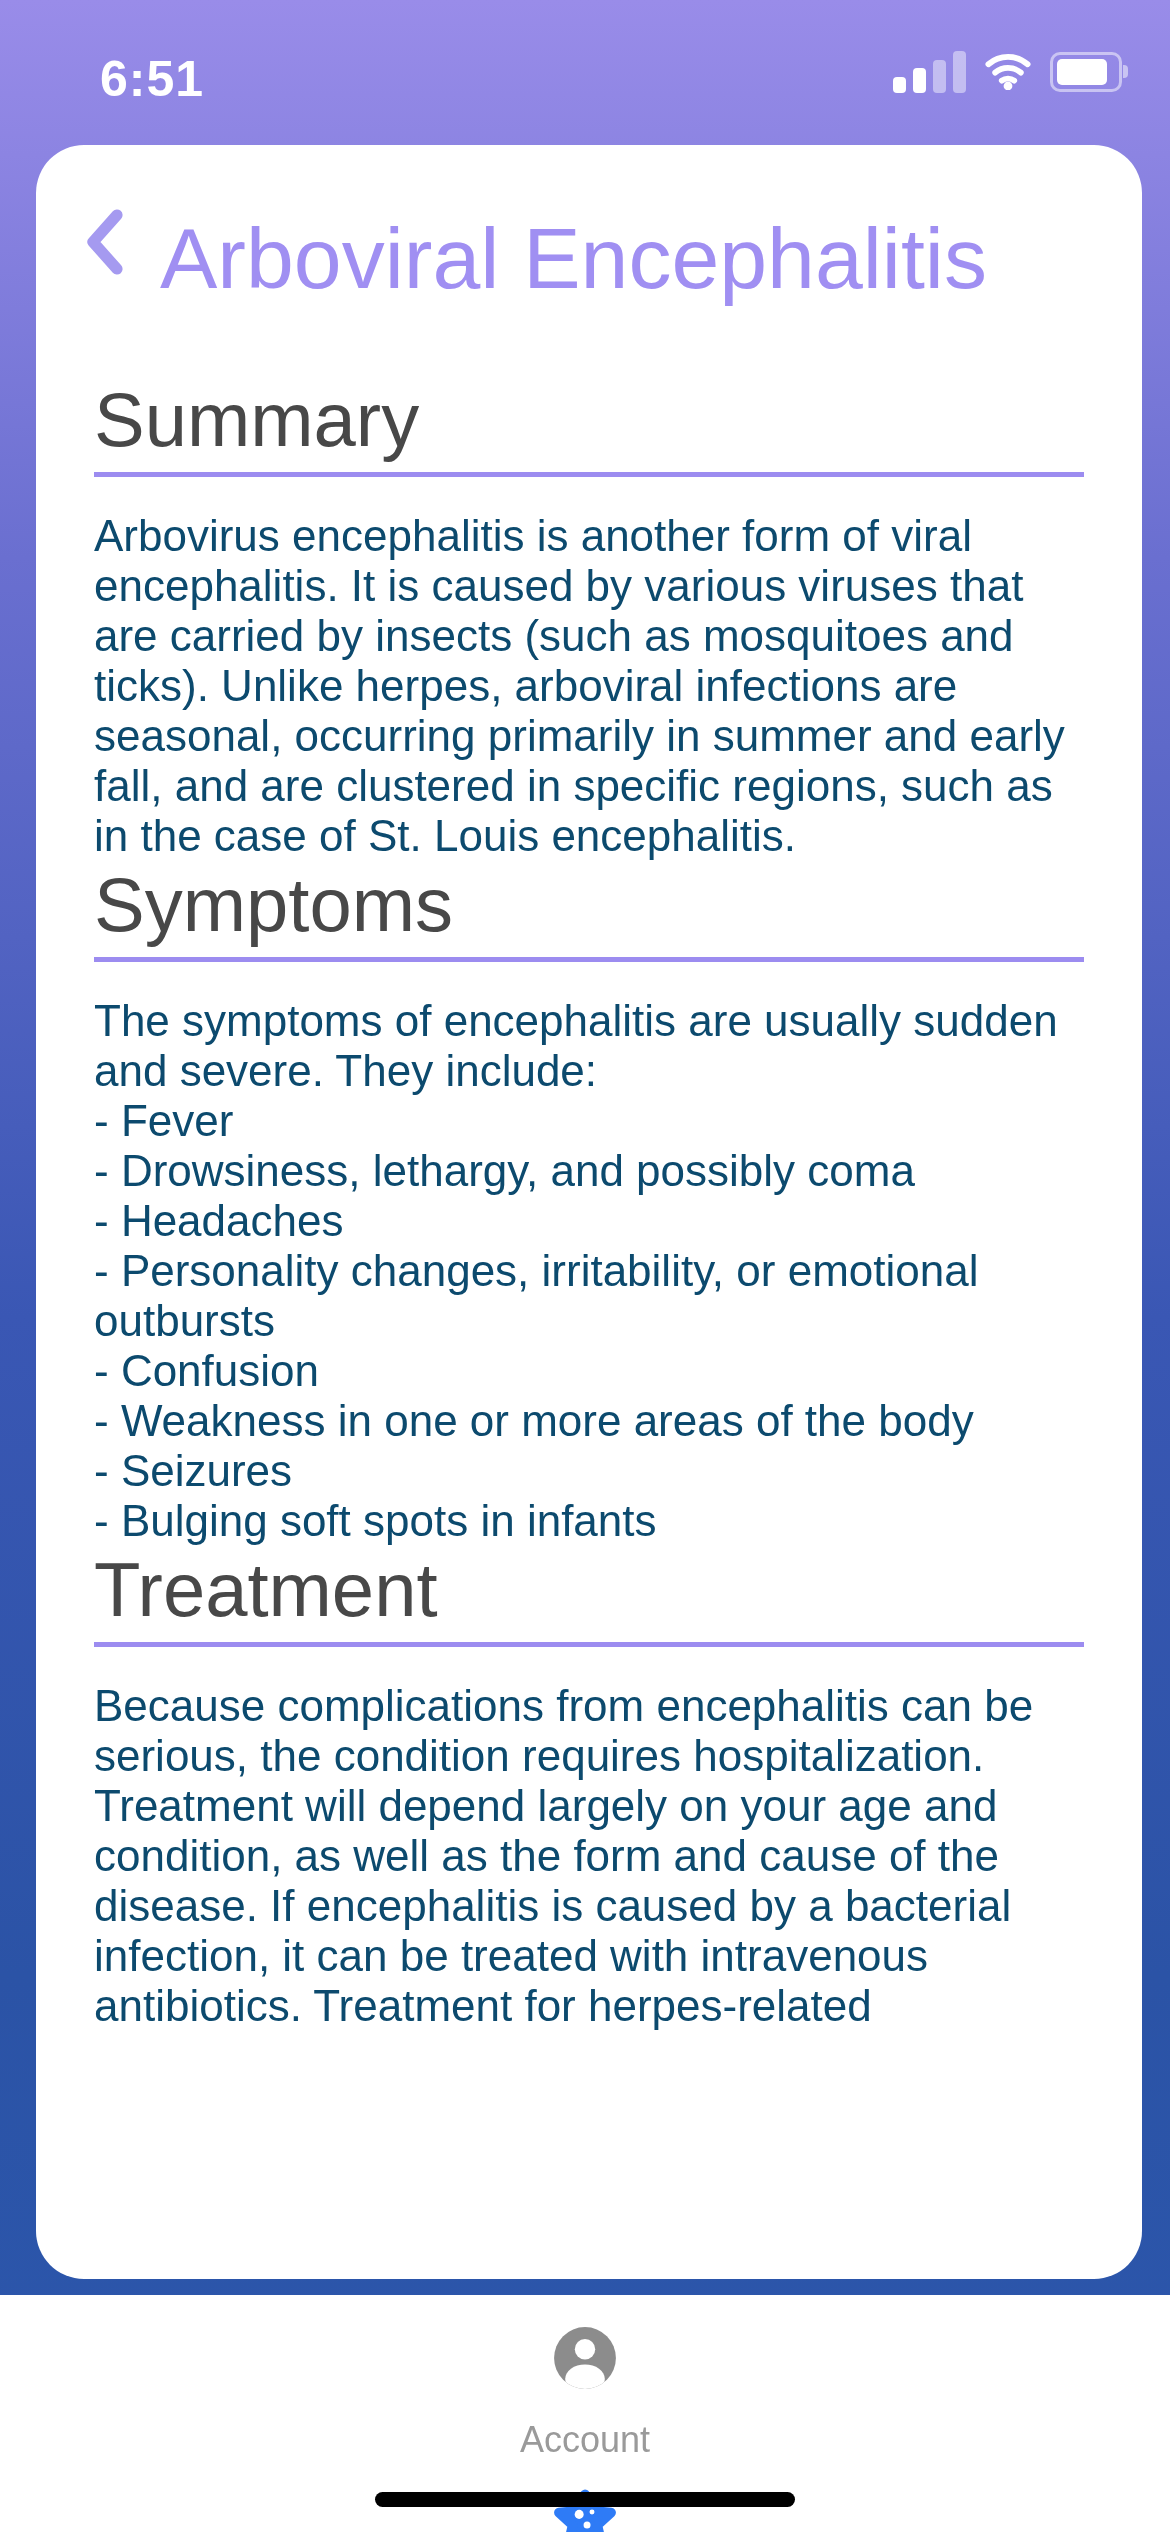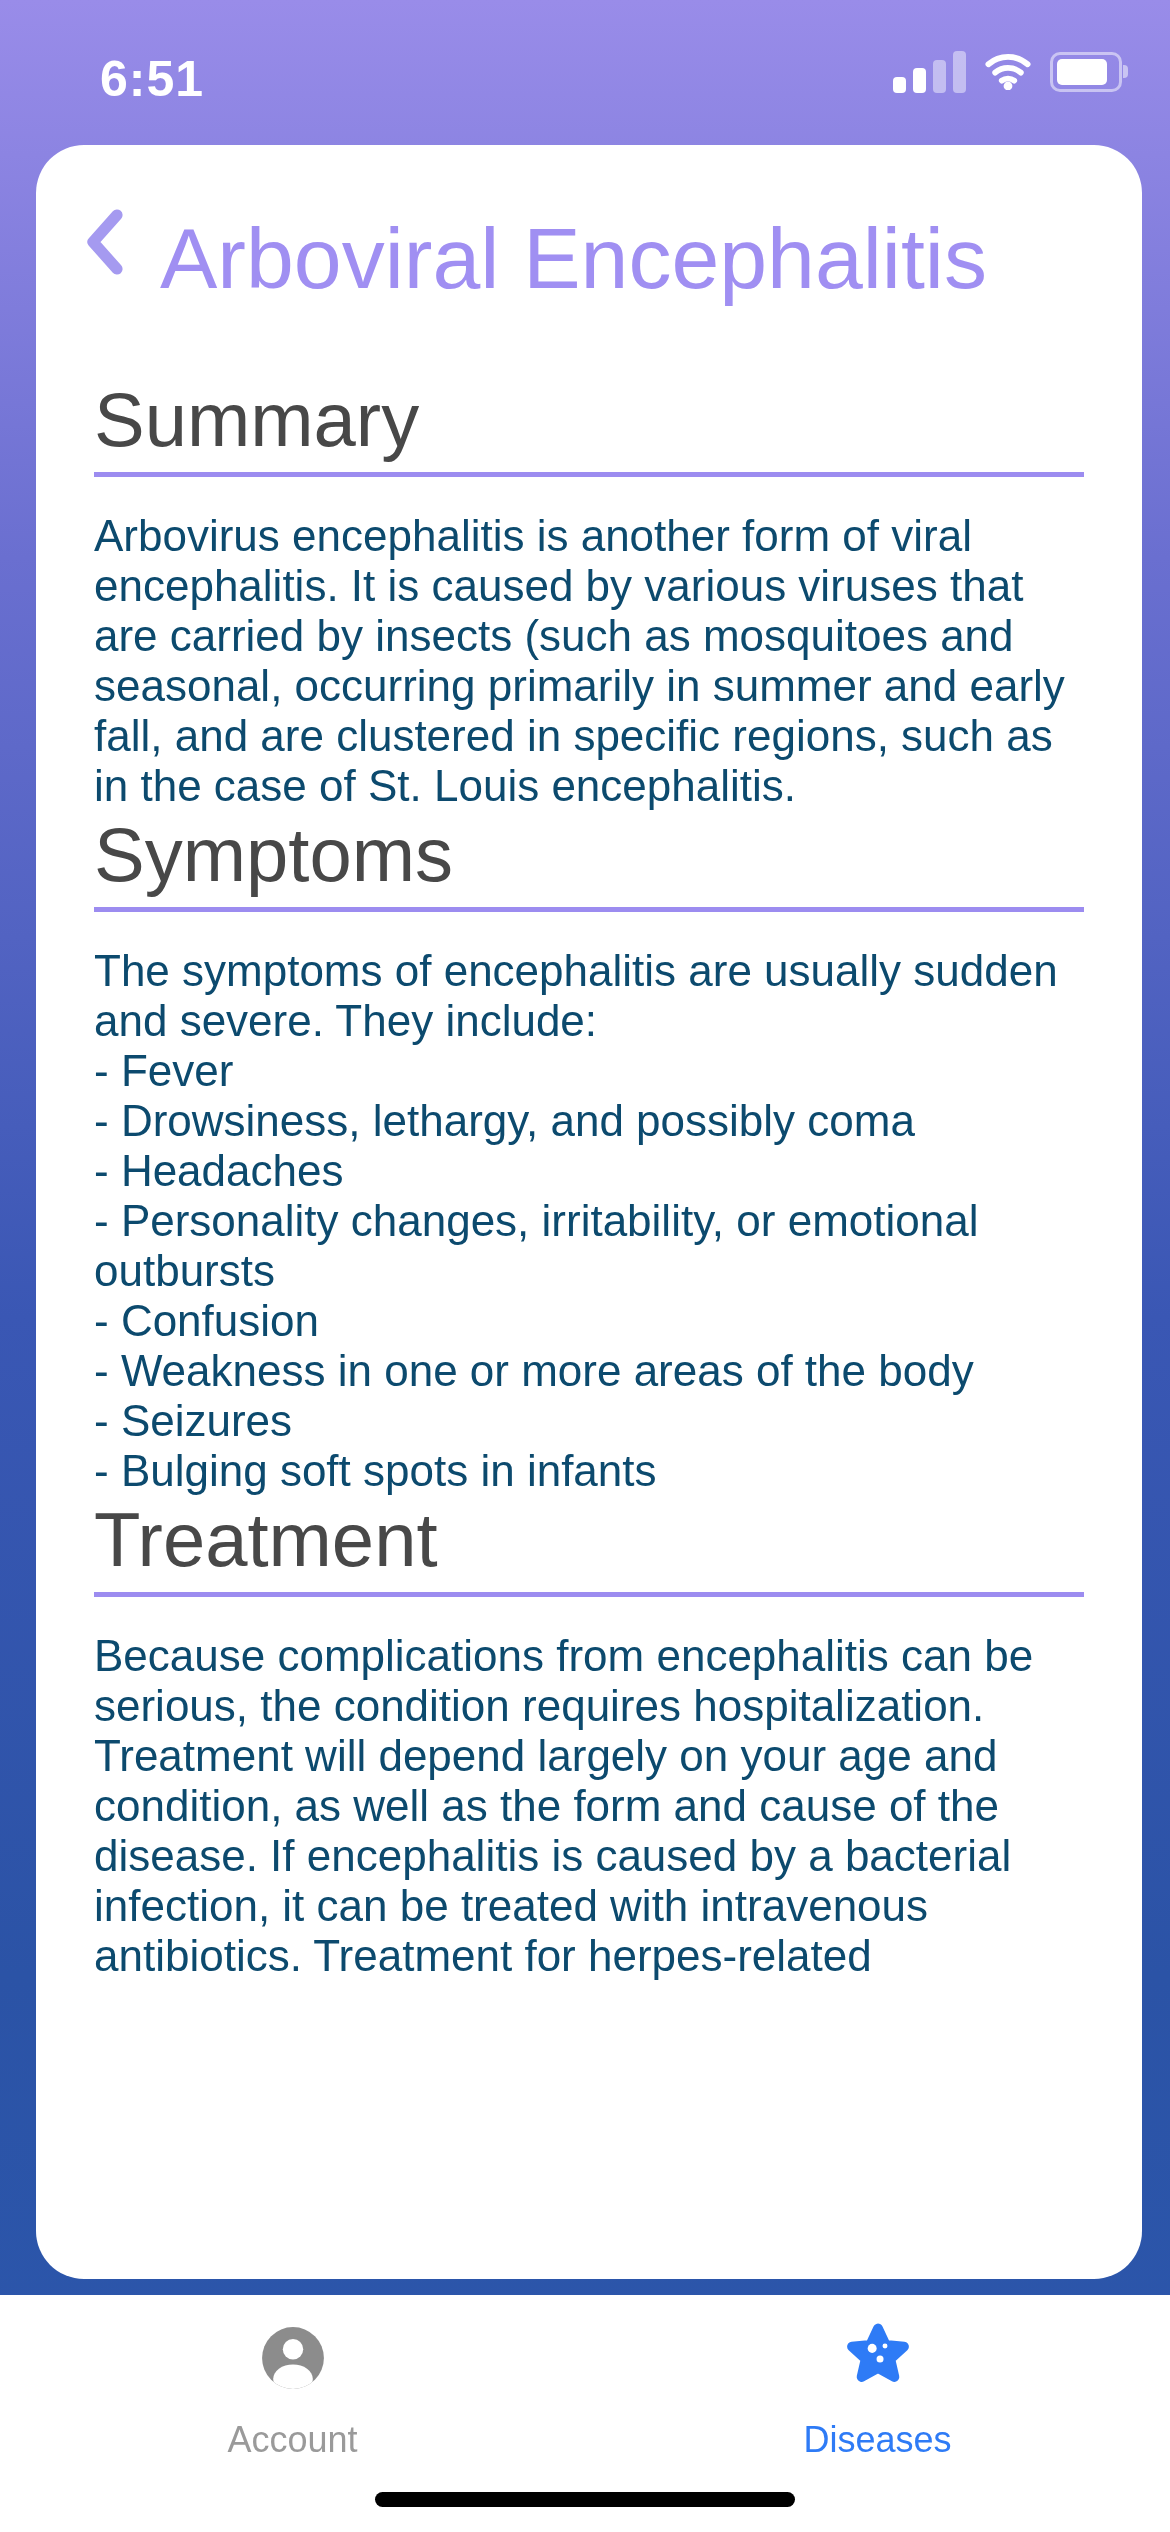--- a/index.html
+++ b/index.html
@@ -27,21 +27,21 @@
   .nav{display:flex;align-items:flex-start;margin:64px 0 0 -10px;gap:34px;}
   .backbtn{display:flex;align-items:center;background:none;border:none;padding:0;cursor:pointer;}
   .title{font-size:86px;line-height:1.15;color:#a08ff2;font-weight:400;}
   h2{font-size:76px;line-height:1.16;font-weight:400;color:#484848;margin:0;}
   .sec-summary h2{margin-top:68px;}
   .sec{}
   .rule{border:0;border-top:5px solid #9c8cf0;margin:8px 0 0;}
   .para{margin-top:34px;color:#0c4a6e;}
   .para .tl{font-size:44px;line-height:50px;white-space:pre;}
   
-  .tabbar{position:absolute;left:0;top:2295px;width:100%;height:237px;background:#ffffff;display:flex;}
+  .tabbar{position:absolute;left:0;top:2295px;width:100%;height:237px;background:#ffffff;display:flex;flex-direction:column;}
   .tab{flex:1;display:flex;flex-direction:column;align-items:center;background:none;border:none;padding:0;cursor:pointer;}
   .tab .ticon{margin-top:28px;width:70px;height:70px;display:flex;align-items:center;justify-content:center;}
   .tab .tlabel{margin-top:26px;font-size:36px;}
   .tab-account .tlabel{color:#9a9a9a;}
   .tab-diseases .tlabel{color:#2e7bf6;}
   
   .homebar{position:absolute;left:375px;top:2492px;width:420px;height:15px;border-radius:8px;background:#000000;}
 </style>
 </head>
 <body>
@@ -85,20 +85,21 @@
     <span class="title">Arboviral Encephalitis</span>
   </div>
 
   <div class="sec sec-summary">
     <h2>Summary</h2>
     <hr class="rule">
     <div class="para">
         <div class="tl">Arbovirus encephalitis is another form of viral</div>
         <div class="tl">encephalitis. It is caused by various viruses that</div>
         <div class="tl">are carried by insects (such as mosquitoes and</div>
+        <div class="tl">ticks). Unlike herpes, arboviral infections are</div>
         <div class="tl">seasonal, occurring primarily in summer and early</div>
         <div class="tl">fall, and are clustered in specific regions, such as</div>
         <div class="tl">in the case of St. Louis encephalitis.</div>
       </div>
   </div>
 
   <div class="sec">
     <h2>Symptoms</h2>
     <hr class="rule">
     <div class="para">

